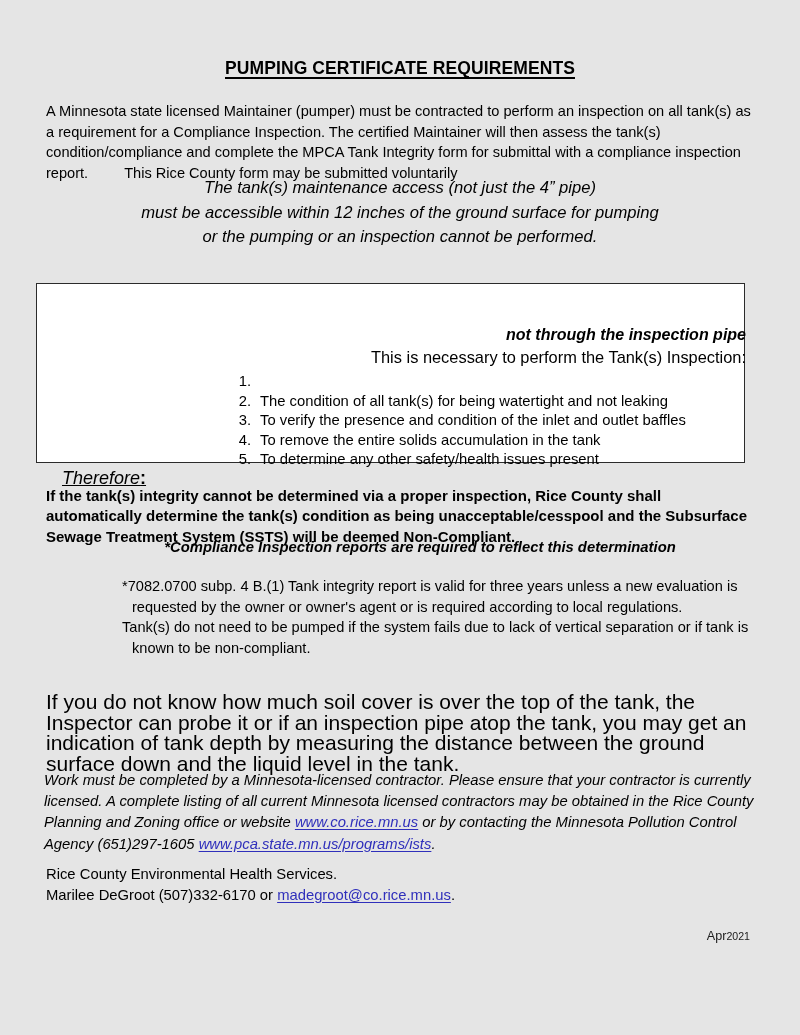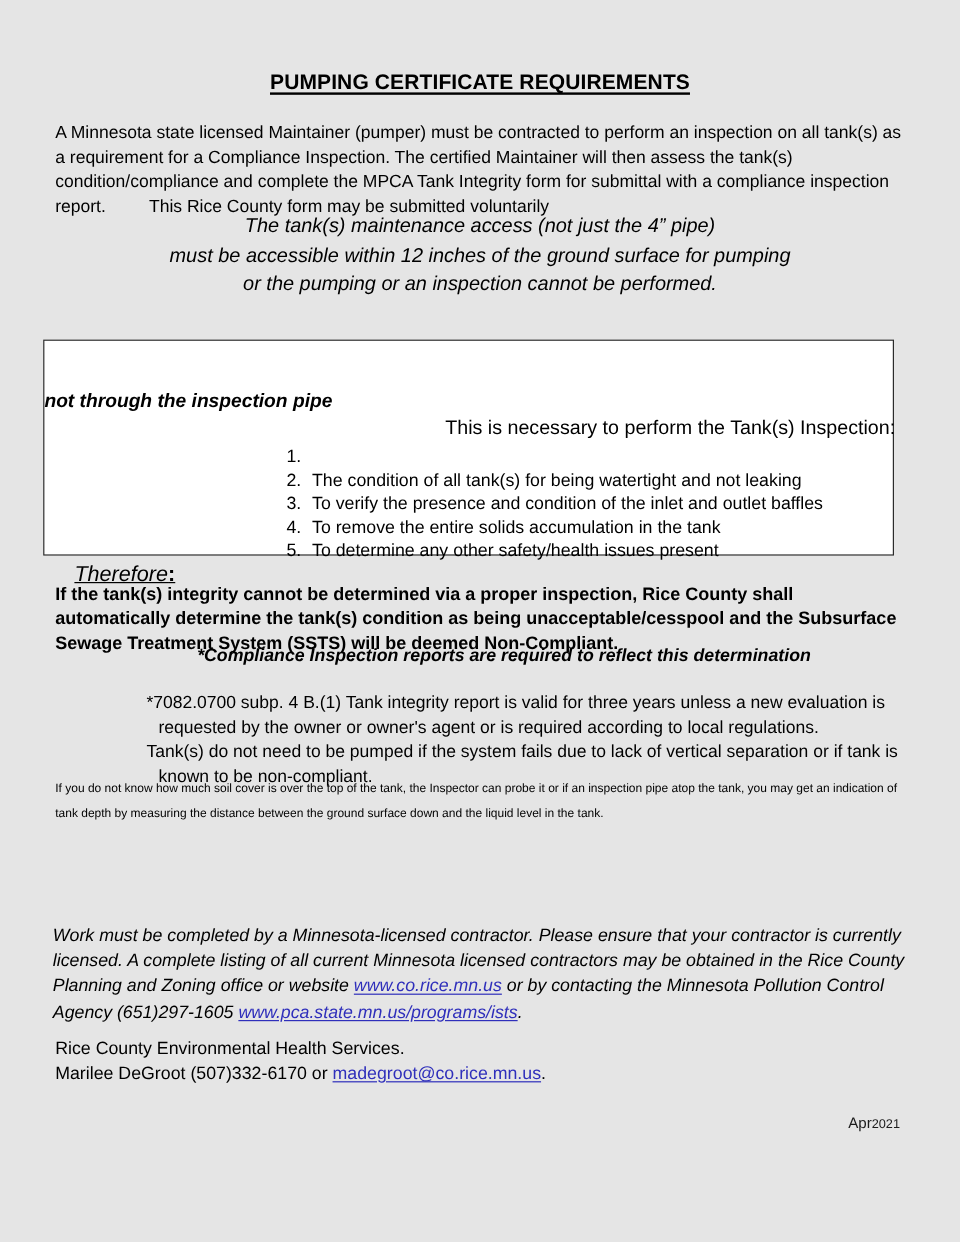--- a/index.html
+++ b/index.html
@@ -82,21 +82,21 @@
     width: 709px;
     text-align: center;
     font-size: 19.5px;
     font-weight: bold;
     font-style: italic;
   }
   .box-head-2 {
     position: absolute;
     left: 0; top: 42px;
     width: 709px;
-    text-align: left;
+    text-align: right;
     font-size: 16px;
     font-weight: bold;
     font-style: italic;
   }
   .box-head-3 {
     position: absolute;
     left: 0; top: 64px;
     width: 709px;
     text-align: right;
     font-size: 16.4px;
@@ -169,23 +169,23 @@
   .statute .hang {
     display: block;
     padding-left: 10px;
     text-indent: -10px;
   }
 
   
   .soil-para {
     position: absolute;
     left: 46px;
-    top: 648px;
+    top: 692px;
     width: 712px;
-    font-size: 10px;
+    font-size: 21px;
     line-height: 20.6px;
   }
 
   
   .licensing {
     position: absolute;
     left: 44px;
     top: 757px;
     width: 716px;
     font-size: 14.8px;

